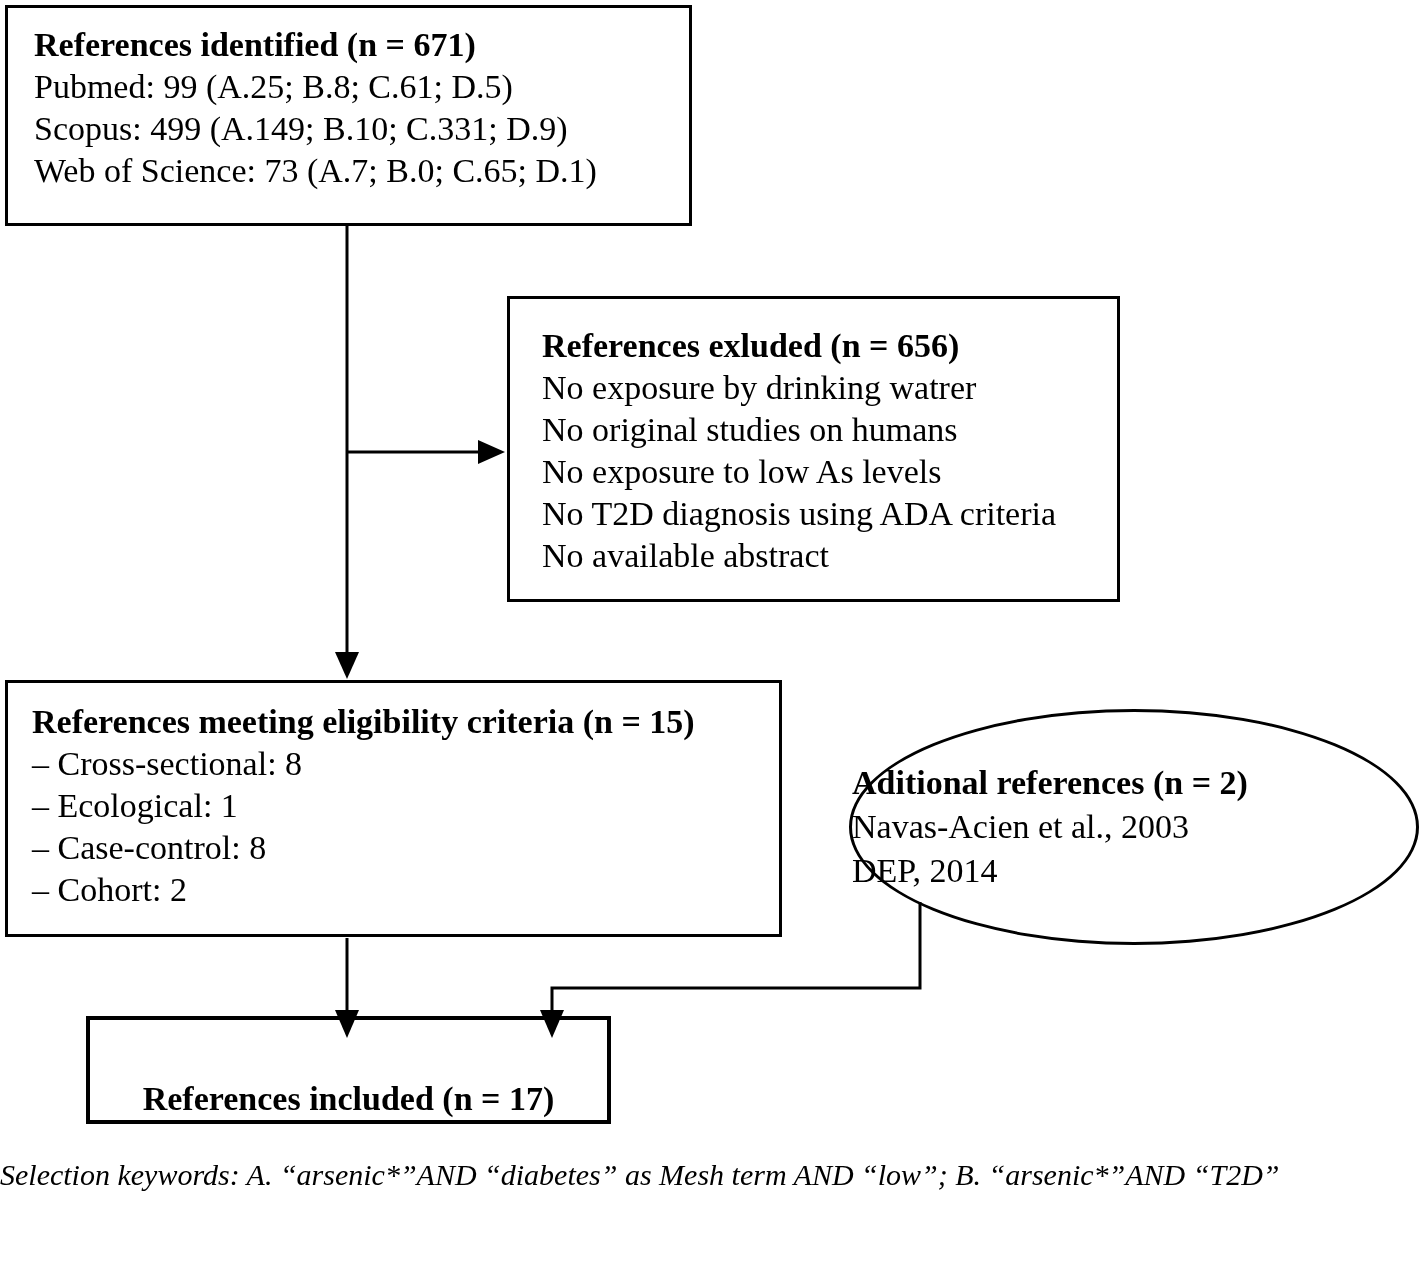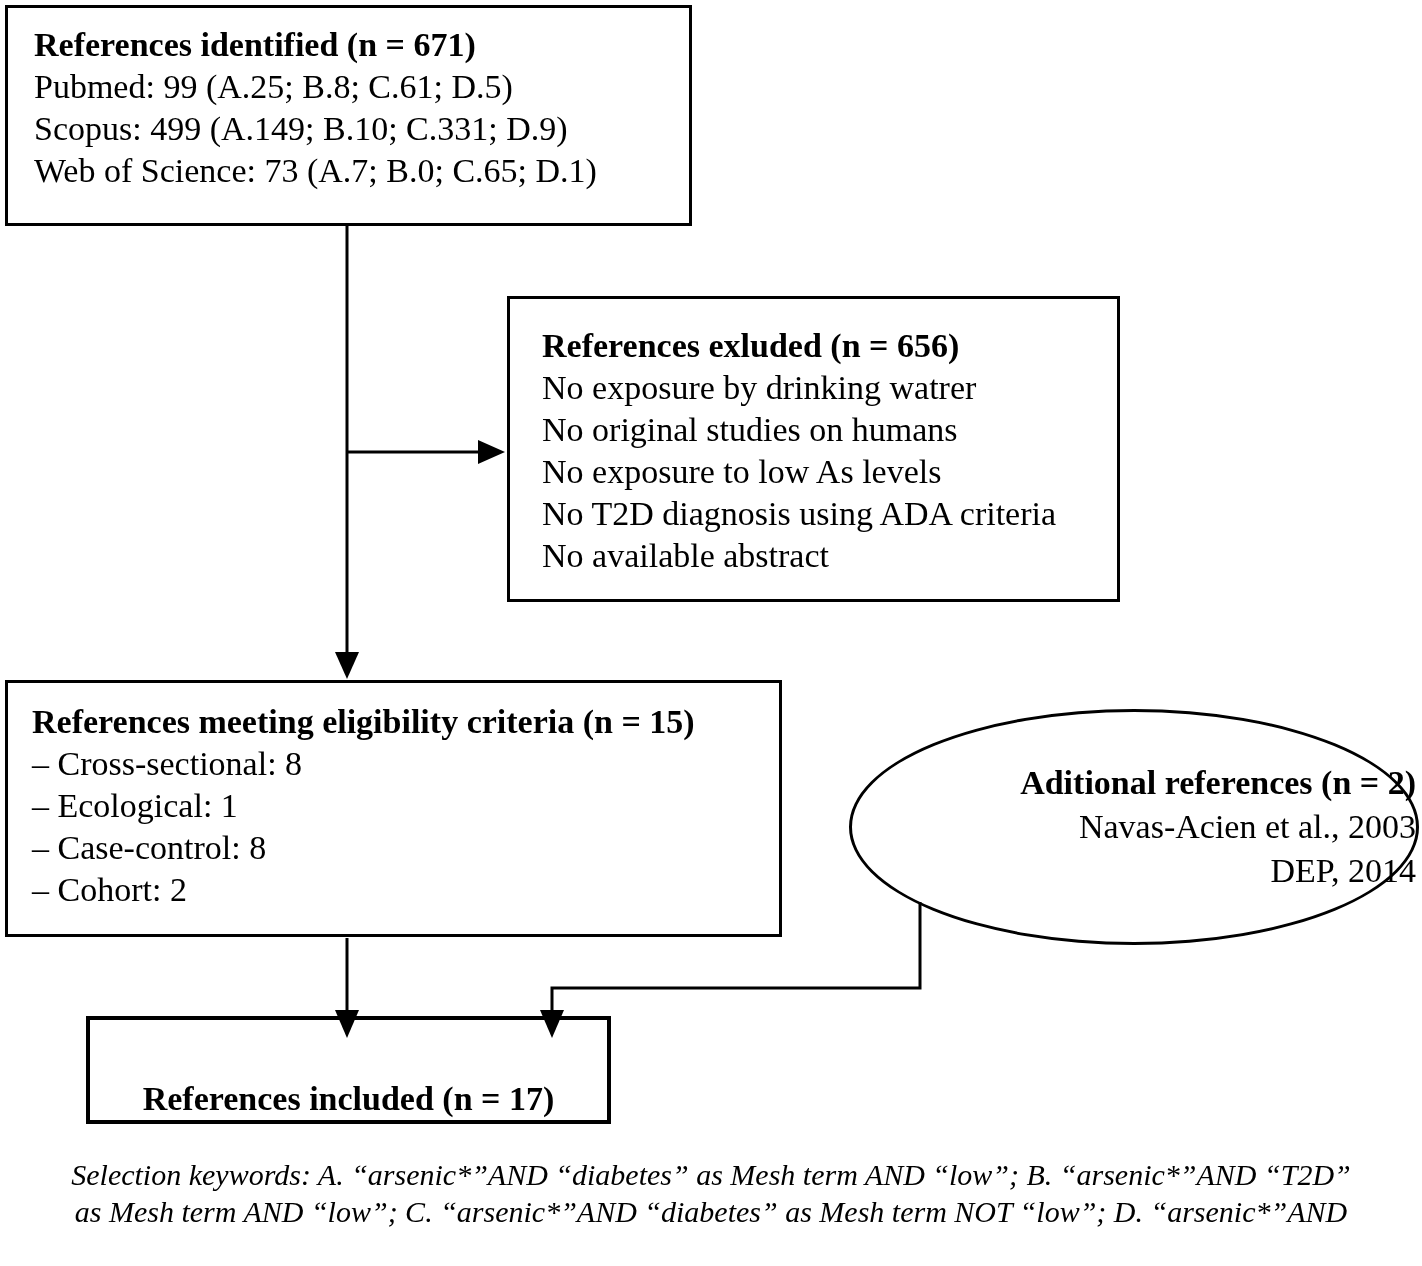--- a/index.html
+++ b/index.html
@@ -28,27 +28,26 @@
   .box-included    {
     left:86px; top:1016px; width:525px; height:108px;
     border-width:4px;
     display:flex; align-items:flex-end; justify-content:center;
     font-weight:bold;
   }
   .ellipse-additional {
     left:849px; top:709px; width:570px; height:236px;
     border-radius:50%;
     display:flex; flex-direction:column; justify-content:center;
-    text-align:right;
+    text-align:left;
     line-height:44px;
   }
   .caption {
     position:absolute;
     left:0; top:1156px; width:1422px;
-    text-align:center;
     font-style:italic;
     font-size:30px;
     line-height:37px;
   }
   .arrows {
     position:absolute; left:0; top:0;
     width:1422px; height:1266px;
     pointer-events:none;
   }
   .arrows path, .arrows line { stroke:var(--ink); stroke-width:3; fill:none; }
@@ -88,21 +87,20 @@
     <div>Navas-Acien et al., 2003</div>
     <div>DEP, 2014</div>
   </div>
 
   <div class="node box-included">
     <div>References included (n = 17)</div>
   </div>
 
   <div class="caption">
     <div>Selection keywords: A. “arsenic*”AND “diabetes” as Mesh term AND “low”; B. “arsenic*”AND “T2D”</div>
-    <div>as Mesh term AND “low”; C. “arsenic*”AND “diabetes” as Mesh term NOT “low”; D. “arsenic*”AND</div>
   </div>
 
   <svg class="arrows" viewBox="0 0 1422 1266" xmlns="http://www.w3.org/2000/svg">
 
     <line x1="347" y1="226" x2="347" y2="656"></line>
     <polygon points="335,652 359,652 347,679"></polygon>
 
     <line x1="347" y1="452" x2="480" y2="452"></line>
     <polygon points="478,440 478,464 505,452"></polygon>
 

